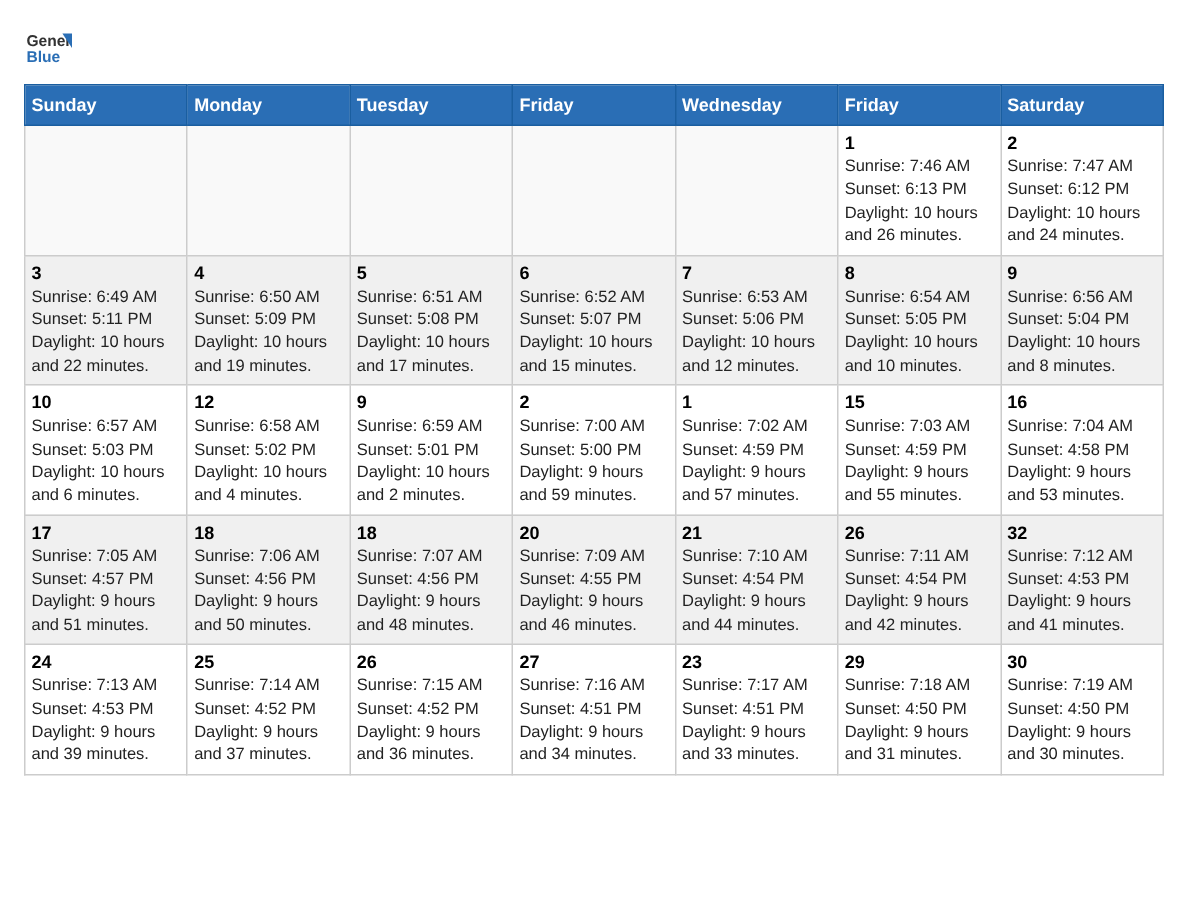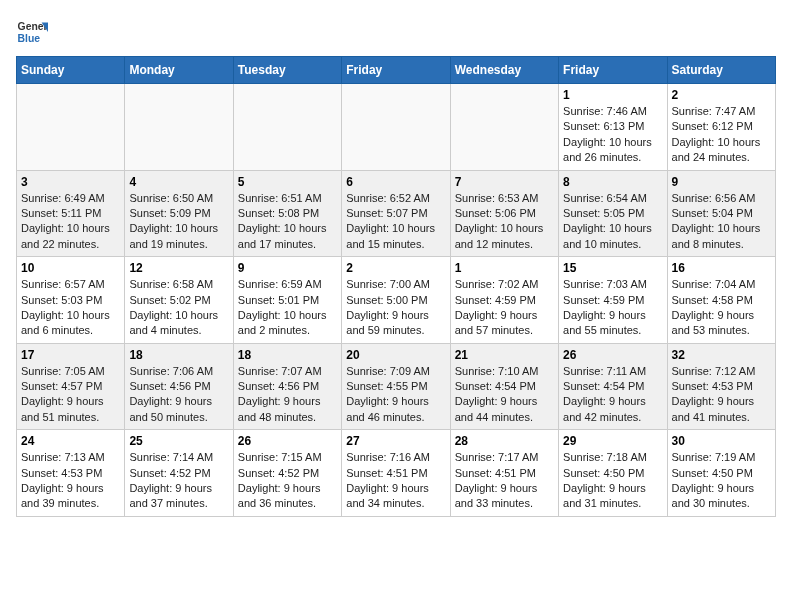--- a/index.html
+++ b/index.html
@@ -223,21 +223,21 @@
         </td>
         <td>
           <div class="day-number">26</div>
           <div class="day-info">Sunrise: 7:15 AM<br>Sunset: 4:52 PM<br>Daylight: 9 hours and 36 minutes.</div>
         </td>
         <td>
           <div class="day-number">27</div>
           <div class="day-info">Sunrise: 7:16 AM<br>Sunset: 4:51 PM<br>Daylight: 9 hours and 34 minutes.</div>
         </td>
         <td>
-          <div class="day-number">28</div>
+          <div class="day-number">23</div>
           <div class="day-info">Sunrise: 7:17 AM<br>Sunset: 4:51 PM<br>Daylight: 9 hours and 33 minutes.</div>
         </td>
         <td>
           <div class="day-number">29</div>
           <div class="day-info">Sunrise: 7:18 AM<br>Sunset: 4:50 PM<br>Daylight: 9 hours and 31 minutes.</div>
         </td>
         <td>
           <div class="day-number">30</div>
           <div class="day-info">Sunrise: 7:19 AM<br>Sunset: 4:50 PM<br>Daylight: 9 hours and 30 minutes.</div>
         </td>

